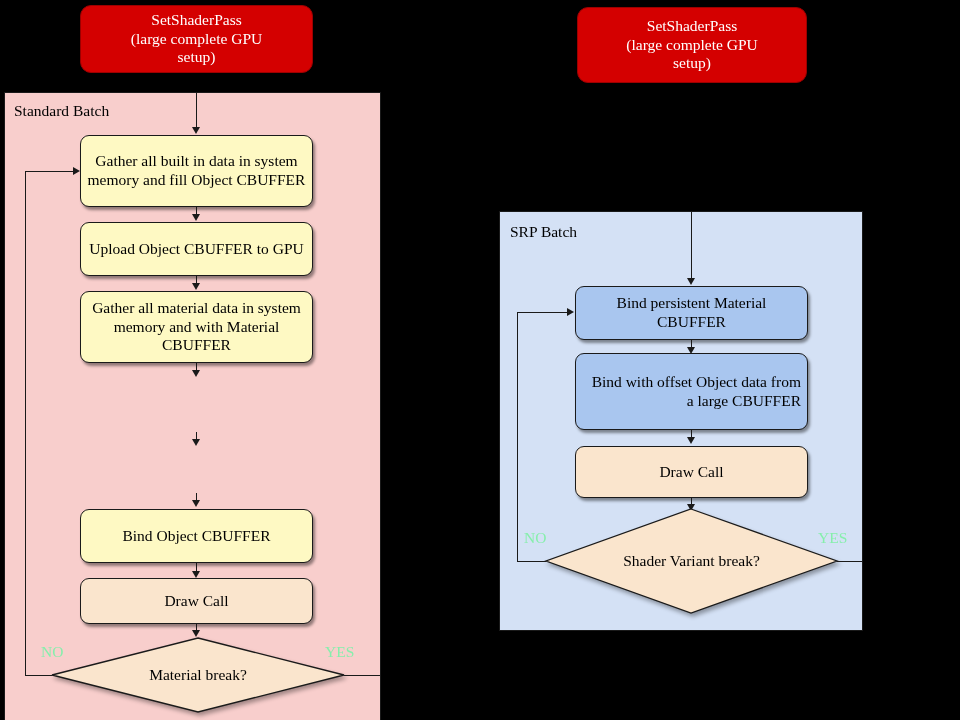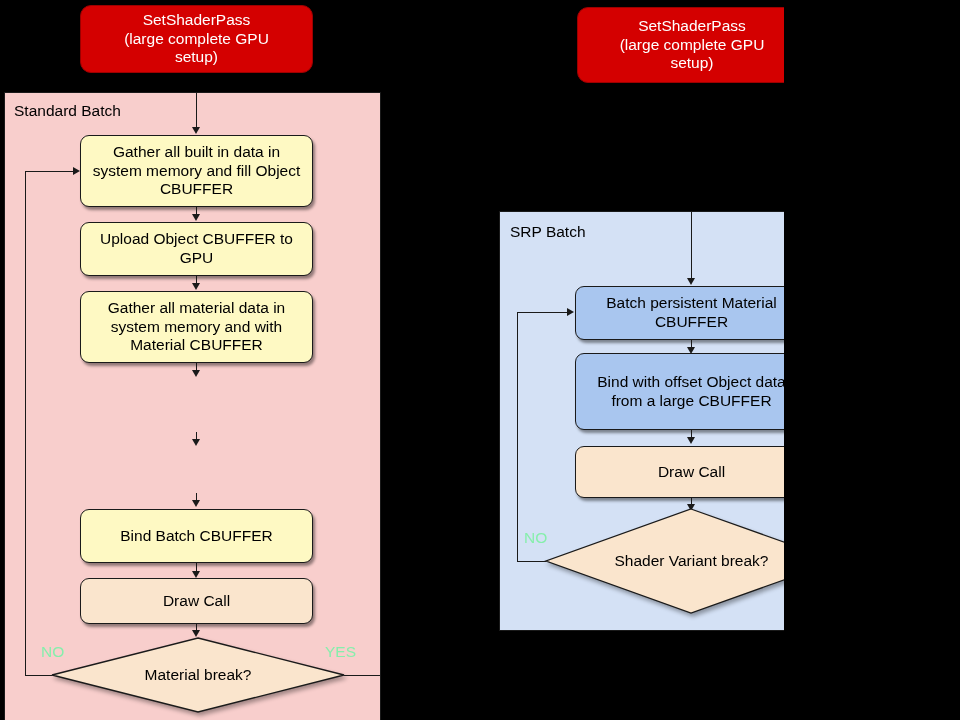--- a/index.html
+++ b/index.html
@@ -1,17 +1,17 @@
 <!DOCTYPE html>
 <html><head>
 <meta charset="utf-8">
 <style>
   html,body{margin:0;padding:0;background:#000;}
-  #stage{position:relative;width:784px;height:720px;background:#000;overflow:hidden;
-         font-family:Liberation Sans, sans-serif;}
+  #stage{position:relative;width:960px;height:720px;background:#000;overflow:hidden;
+         font-family:Liberation Serif, serif;}
 
   
   .panel{position:absolute;box-sizing:border-box;border:1px solid #1a1a1a;}
   #panel-standard{left:4px;top:92px;width:377px;height:628px;background:#f8cecc;border-bottom:none;}
   #panel-srp{left:499px;top:211px;width:364px;height:420px;background:#d4e1f5;}
   .panel-title{position:absolute;font-size:15.5px;color:#000;white-space:nowrap;}
   #title-standard{left:14px;top:102px;}
   #title-srp{left:510px;top:223px;}
 
   
@@ -74,21 +74,21 @@
   <div class="node pinkdark" style="left:80px;top:291px;width:233px;height:72px;">Gather all material data in system memory and with Material CBUFFER</div>
   <div class="ln v" style="left:196px;top:363px;height:8px;"></div>
   <div class="arrowhead down" style="left:192px;top:370px;"></div>
 
   <div class="ln v" style="left:196px;top:432px;height:8px;"></div>
   <div class="arrowhead down" style="left:192px;top:439px;"></div>
 
   <div class="ln v" style="left:196px;top:493px;height:8px;"></div>
   <div class="arrowhead down" style="left:192px;top:500px;"></div>
 
-  <div class="node pinkdark" style="left:80px;top:509px;width:233px;height:54px;">Bind Batch CBUFFER</div>
+  <div class="node pinkdark" style="left:80px;top:509px;width:233px;height:54px;">Bind Object CBUFFER</div>
   <div class="ln v" style="left:196px;top:563px;height:9px;"></div>
   <div class="arrowhead down" style="left:192px;top:571px;"></div>
 
   <div class="node cream" style="left:80px;top:578px;width:233px;height:46px;">Draw Call</div>
   <div class="ln v" style="left:196px;top:624px;height:7px;"></div>
   <div class="arrowhead down" style="left:192px;top:630px;"></div>
 
   <div class="diamond" style="left:51px;top:637px;width:294px;height:76px;">
     <svg width="294" height="76" viewBox="0 0 294 76">
       <polygon points="147,1 293,38 147,75 1,38" fill="#fae5cd" stroke="#1a1a1a" stroke-width="1.3" style="filter:drop-shadow(2px 3px 2px rgba(0,0,0,.35))"></polygon>
@@ -113,25 +113,25 @@
       <span>(large complete GPU</span><br>
       <span>setup)</span>
     </span>
   </div>
 
   <div class="panel-title" id="title-srp">SRP Batch</div>
 
   <div class="ln v" style="left:691px;top:211px;height:68px;"></div>
   <div class="arrowhead down" style="left:687px;top:278px;"></div>
 
-  <div class="node blue" style="left:575px;top:286px;width:233px;height:54px;">Batch persistent Material CBUFFER</div>
+  <div class="node blue" style="left:575px;top:286px;width:233px;height:54px;">Bind persistent Material CBUFFER</div>
   <div class="ln v" style="left:691px;top:340px;height:8px;"></div>
   <div class="arrowhead down" style="left:687px;top:347px;"></div>
 
-  <div class="node blue" style="left:575px;top:353px;width:233px;height:77px;">Bind with offset Object data from a large CBUFFER</div>
+  <div class="node blue" style="left:575px;top:353px;width:233px;height:77px;text-align:right;">Bind with offset Object data from a large CBUFFER</div>
   <div class="ln v" style="left:691px;top:430px;height:8px;"></div>
   <div class="arrowhead down" style="left:687px;top:437px;"></div>
 
   <div class="node cream" style="left:575px;top:446px;width:233px;height:52px;">Draw Call</div>
   <div class="ln v" style="left:691px;top:498px;height:7px;"></div>
   <div class="arrowhead down" style="left:687px;top:504px;"></div>
 
   <div class="diamond" style="left:545px;top:508px;width:293px;height:106px;">
     <svg width="293" height="106" viewBox="0 0 293 106">
       <polygon points="146,1 292,53 146,105 1,53" fill="#fae5cd" stroke="#1a1a1a" stroke-width="1.3" style="filter:drop-shadow(2px 3px 2px rgba(0,0,0,.35))"></polygon>

